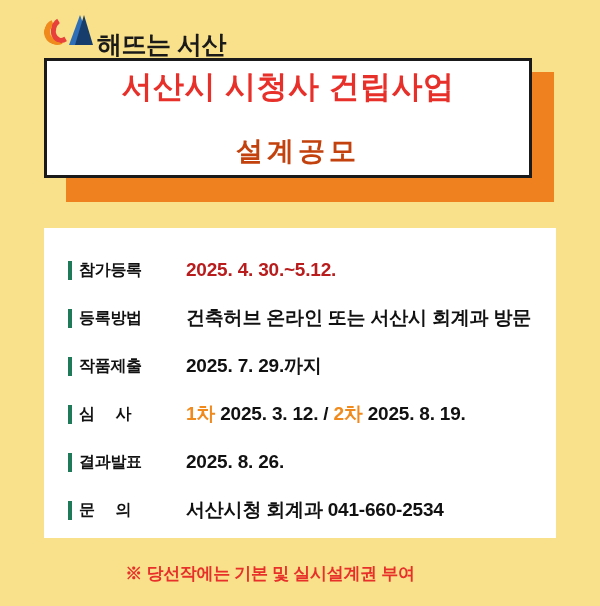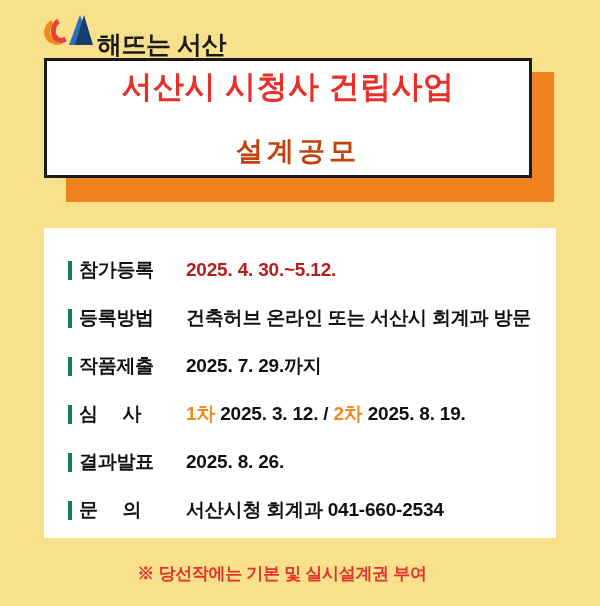--- a/index.html
+++ b/index.html
@@ -150,21 +150,21 @@
   }
   .bar {
     display: inline-block;
     width: 4px;
     height: 19px;
     background: #1f7a5a;
     margin-right: 7px;
     flex: 0 0 4px;
   }
   .label-text {
-    font-size: 19px;
+    font-size: 16px;
     font-weight: bold;
     color: #111111;
     letter-spacing: -0.3px;
     white-space: pre;
   }
   .row-value {
     font-size: 19px;
     font-weight: bold;
     color: #111111;
     letter-spacing: -0.2px;
@@ -176,21 +176,21 @@
   .v-orange {
     color: #f08a1d;
   }
   .v-dark {
     color: #111111;
   }
 
   
   .footer-note {
     position: absolute;
-    left: 12px;
+    left: 0;
     top: 562px;
     width: 540px;
     text-align: center;
     font-size: 17px;
     font-weight: bold;
     color: #e8302a;
     letter-spacing: -0.3px;
   }
 </style>
 </head>

